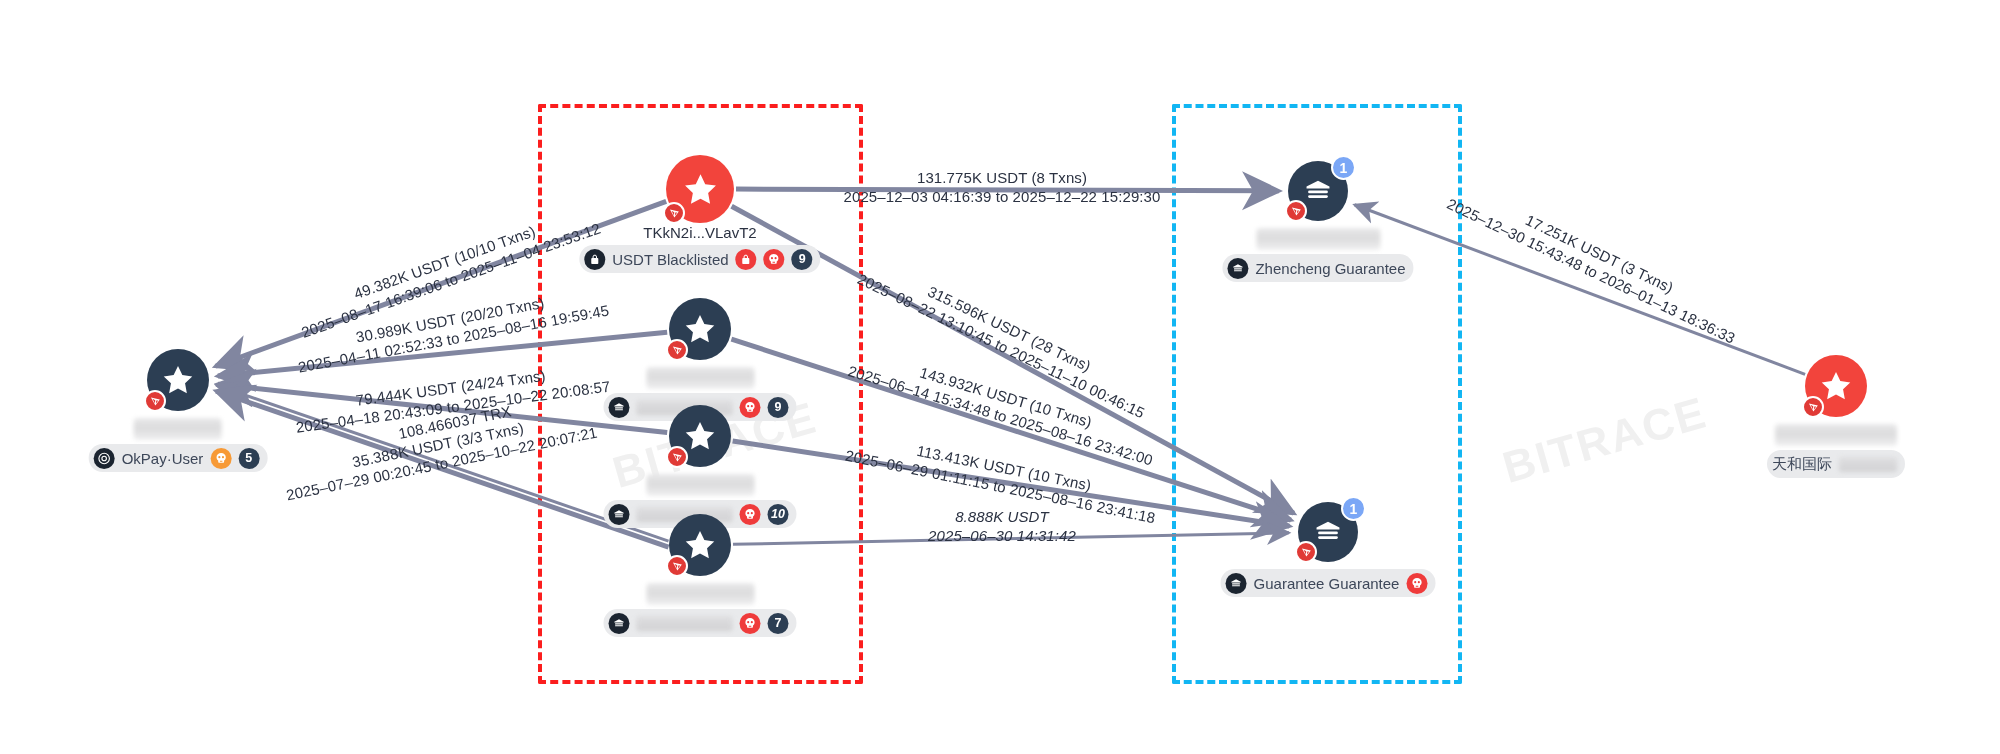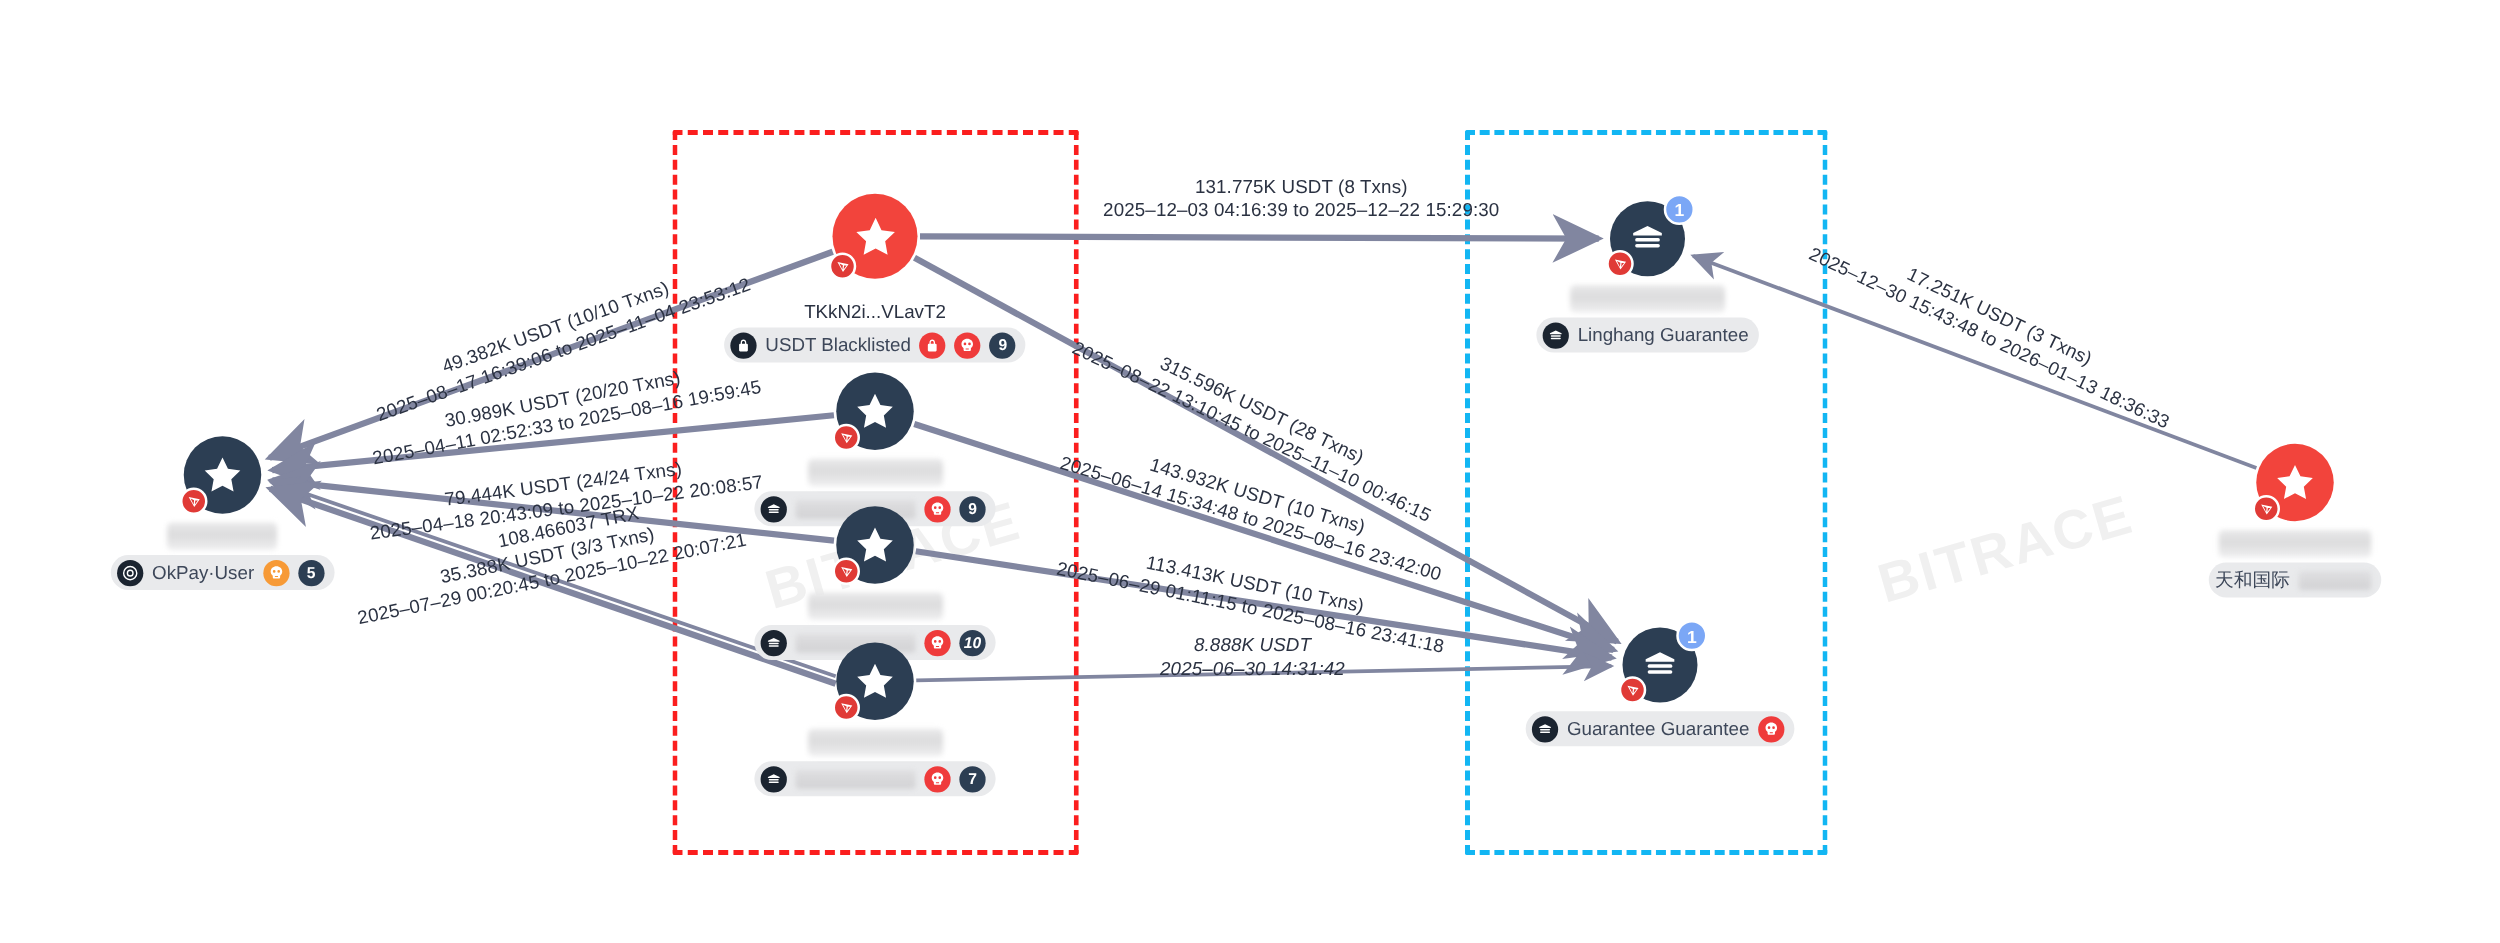--- a/index.html
+++ b/index.html
@@ -122,21 +122,21 @@
         <line x1="1805.1158632970676" y1="374.37373232225514" x2="1354.499434285284" y2="204.74013452824394" class="edge-line thin" marker-end="url(#ah)"></line>
       </g>
   </svg>
 
   <div id="edge-label-layer">
       <div class="edge-label" style="left: 448px; top: 272px; transform: translate(-50%, -50%) rotate(-19.5deg);"><span>49.382K USDT (10/10 Txns)</span><span class="l2">2025–08–17 16:39:06 to 2025–11–04 23:53:12</span></div>
       <div class="edge-label" style="left: 452px; top: 330px; transform: translate(-50%, -50%) rotate(-10.5deg);"><span>30.989K USDT (20/20 Txns)</span><span class="l2">2025–04–11 02:52:33 to 2025–08–16 19:59:45</span></div>
       <div class="edge-label" style="left: 452px; top: 398px; transform: translate(-50%, -50%) rotate(-7.5deg);"><span>79.444K USDT (24/24 Txns)</span><span class="l2">2025–04–18 20:43:09 to 2025–10–22 20:08:57</span></div>
       <div class="edge-label" style="left: 455px; top: 423px; transform: translate(-50%, -50%) rotate(-11.5deg);"><span>108.466037 TRX</span></div>
       <div class="edge-label" style="left: 440px; top: 455px; transform: translate(-50%, -50%) rotate(-11.5deg);"><span>35.388K USDT (3/3 Txns)</span><span class="l2">2025–07–29 00:20:45 to 2025–10–22 20:07:21</span></div>
-      <div class="edge-label" style="left: 1002px; top: 160px; transform: translate(-50%, -50%) rotate(0deg); margin-left: 39px;"><span>131.775K USDT (8 Txns)</span><span class="l2">2025–12–03 04:16:39 to 2025–12–22 15:29:30</span></div>
+      <div class="edge-label" style="left: 1002px; top: 188px; transform: translate(-50%, -50%) rotate(0deg);"><span>131.775K USDT (8 Txns)</span><span class="l2">2025–12–03 04:16:39 to 2025–12–22 15:29:30</span></div>
       <div class="edge-label" style="left: 1005px; top: 338px; transform: translate(-50%, -50%) rotate(25.5deg);"><span>315.596K USDT (28 Txns)</span><span class="l2">2025–08–22 13:10:45 to 2025–11–10 00:46:15</span></div>
       <div class="edge-label" style="left: 1003px; top: 407px; transform: translate(-50%, -50%) rotate(16.5deg);"><span>143.932K USDT (10 Txns)</span><span class="l2">2025–06–14 15:34:48 to 2025–08–16 23:42:00</span></div>
       <div class="edge-label" style="left: 1002px; top: 478px; transform: translate(-50%, -50%) rotate(11.5deg);"><span>113.413K USDT (10 Txns)</span><span class="l2">2025–06–29 01:11:15 to 2025–08–16 23:41:18</span></div>
       <div class="edge-label" style="left: 1002px; top: 527px; transform: translate(-50%, -50%) rotate(0deg); font-style: italic;"><span>8.888K USDT</span><span class="l2">2025–06–30 14:31:42</span></div>
       <div class="edge-label" style="left: 1595px; top: 263px; transform: translate(-50%, -50%) rotate(25.5deg);"><span>17.251K USDT (3 Txns)</span><span class="l2">2025–12–30 15:43:48 to 2026–01–13 18:36:33</span></div>
     </div>
 
   <div id="node-layer">
       <div class="node" style="left: 178px; top: 380px; width: 62px; height: 62px;">
         <div class="bubble dark" style="width: 62px; height: 62px;">
@@ -172,21 +172,21 @@
         <div class="bubble red" style="width: 68px; height: 68px;">
           <svg width="39" height="39" viewBox="0 0 24 24">
             <path fill="#ffffff" d="M12 2.6l2.9 6.1 6.6.9-4.8 4.6 1.2 6.6L12 17.7 6.1 20.8l1.2-6.6L2.5 9.6l6.6-.9z"></path>
           </svg>
           <span class="chain-badge">
             <svg width="13" height="13" viewBox="0 0 24 24">
               <path fill="#ffffff" d="M3.6 4.8 20 8.3l-8.2 11.3L3.6 4.8zm2.9 2.3 4.4 8.6.7-6.1-5.1-2.5zm6.9 2.9-.7 6.0 4.4-6.0-3.7.0z"></path>
             </svg>
           </span>
         </div>
-        <div class="node-stack" style="top: 86px;">
+        <div class="node-stack" style="top: 69px;">
           <div class="addr-text">TKkN2i...VLavT2</div>
           <div class="tag-pill">
             <span class="ico dark">
               <svg width="13" height="13" viewBox="0 0 24 24">
                 <path fill="#ffffff" d="M12 3.1c-2.3 0-4.1 1.9-4.1 4.2v2.1H7a1.5 1.5 0 0 0-1.5 1.5v8.1A1.5 1.5 0 0 0 7 20.5h10a1.5 1.5 0 0 0 1.5-1.5v-8.1A1.5 1.5 0 0 0 17 9.4h-.9V7.3c0-2.3-1.8-4.2-4.1-4.2zm0 1.9c1.3 0 2.2 1 2.2 2.3v2.1H9.8V7.3c0-1.3.9-2.3 2.2-2.3z"></path>
               </svg>
             </span>
             <span class="tag-text">USDT Blacklisted</span>
             <span class="ico lockred">
               <svg width="13" height="13" viewBox="0 0 24 24">
@@ -312,21 +312,21 @@
         <div class="node-stack" style="top: 67px;">
           <div class="redact" style="width: 124px;"></div>
           <div class="tag-pill">
             <span class="ico dark">
               <svg width="13" height="13" viewBox="0 0 24 24">
     <path fill="#ffffff" d="M3.4 8.6 12 4.3l8.6 4.3-.0 1.5H3.4z"></path>
     <rect x="4.6" y="11.6" width="14.8" height="2.1" rx="1" fill="#ffffff"></rect>
     <rect x="4.6" y="15.1" width="14.8" height="2.1" rx="1" fill="#ffffff"></rect>
   </svg>
             </span>
-            <span class="tag-text">Linghang Guarantee</span>
+            <span class="tag-text">Zhencheng Guarantee</span>
           </div>
         </div>
       </div>
       <div class="node" style="left: 1328px; top: 532px; width: 60px; height: 60px;">
         <div class="bubble dark" style="width: 60px; height: 60px;">
           <svg width="32" height="32" viewBox="0 0 24 24">
     <path fill="#ffffff" d="M3.4 8.6 12 4.3l8.6 4.3-.0 1.5H3.4z"></path>
     <rect x="4.6" y="11.6" width="14.8" height="2.1" rx="1" fill="#ffffff"></rect>
     <rect x="4.6" y="15.1" width="14.8" height="2.1" rx="1" fill="#ffffff"></rect>
   </svg>

